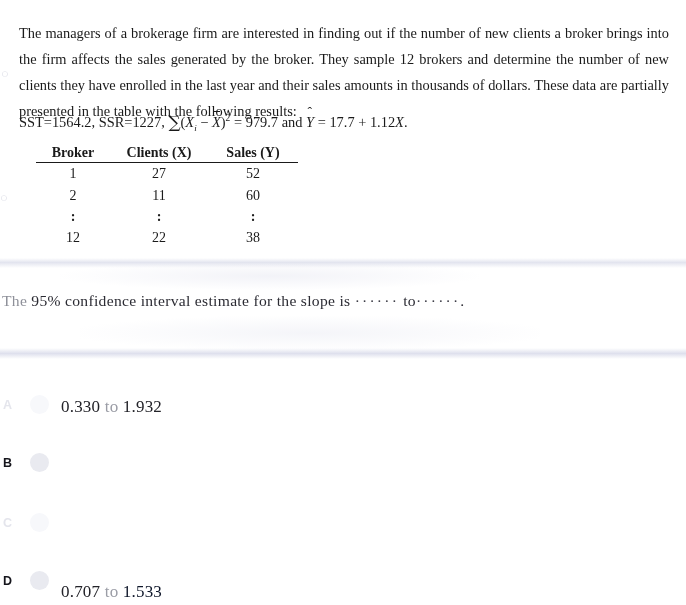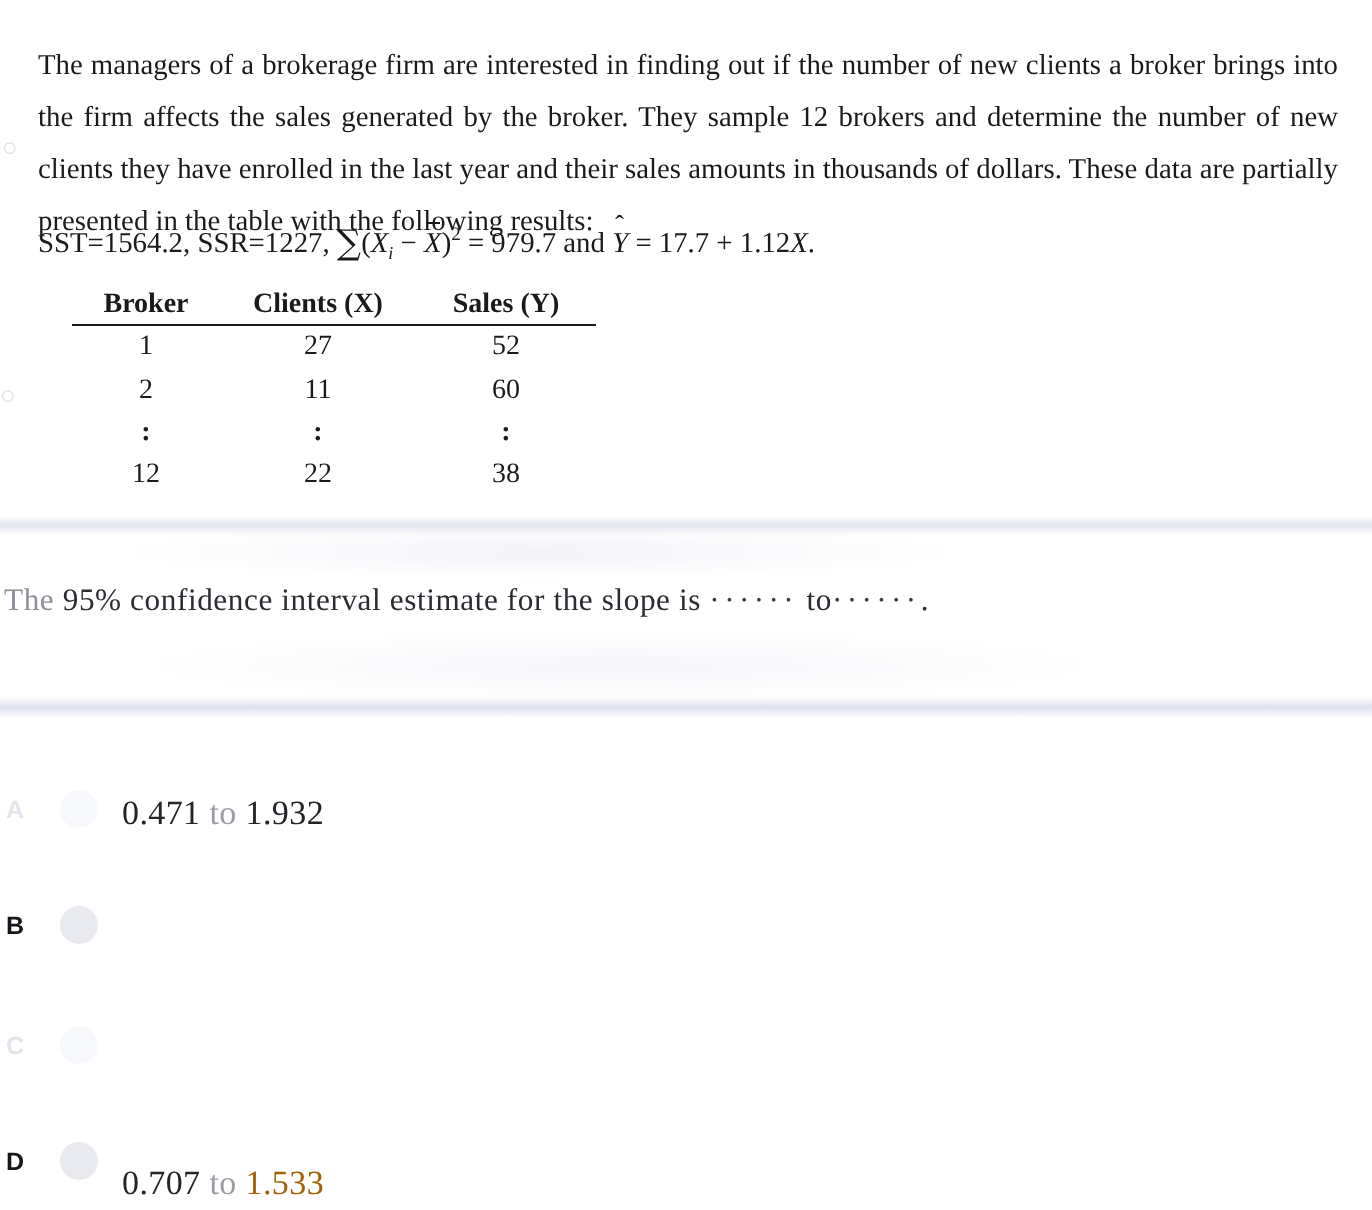--- a/index.html
+++ b/index.html
@@ -197,21 +197,21 @@
   }
   #option-text-a { left: 61px; top: 3px; }
   #option-text-b { left: 61px; top: 15px; }
   #option-text-c { left: 61px; top: 9px; }
   #option-text-d { left: 61px; top: 12px; }
   .option-text .to { color: #9b9da6; }
   .option-text .lo { color: #232329; }
   .option-text .hi { color: #232329; }
   #option-text-b .lo { color: #6e7078; }
   #option-text-c .hi { color: #5f616a; }
-  #option-text-d .hi { color: #a16207; }
+  #option-text-d .hi { color: #0f172a; }
 </style>
 </head>
 <body>
 
 <div class="scan-band" id="band-smudge-1"></div>
 <div class="scan-band" id="band-smudge-2"></div>
 <div class="scan-band" id="band-upper"></div>
 <div class="scan-band" id="band-lower"></div>
 
 <div class="edge-mark" style="left:1px; top:66px;">○</div>
@@ -269,21 +269,21 @@
   <span class="faded-first">The</span>
   <span>95% confidence interval estimate for the slope is</span>
   <span class="blank-dots">······</span>
   <span>to</span><span class="blank-dots">······</span><span>.</span>
 </div>
 
 <div class="option-row" id="option-row-a">
   <span class="option-letter ghost">A</span>
   <span class="option-radio ghost"></span>
   <span class="option-text" id="option-text-a">
-    <span class="lo">0.471</span>
+    <span class="lo">0.330</span>
     <span class="to">to</span>
     <span class="hi">1.932</span>
   </span>
 </div>
 
 <div class="option-row" id="option-row-b">
   <span class="option-letter">B</span>
   <span class="option-radio"></span>
 </div>
 

